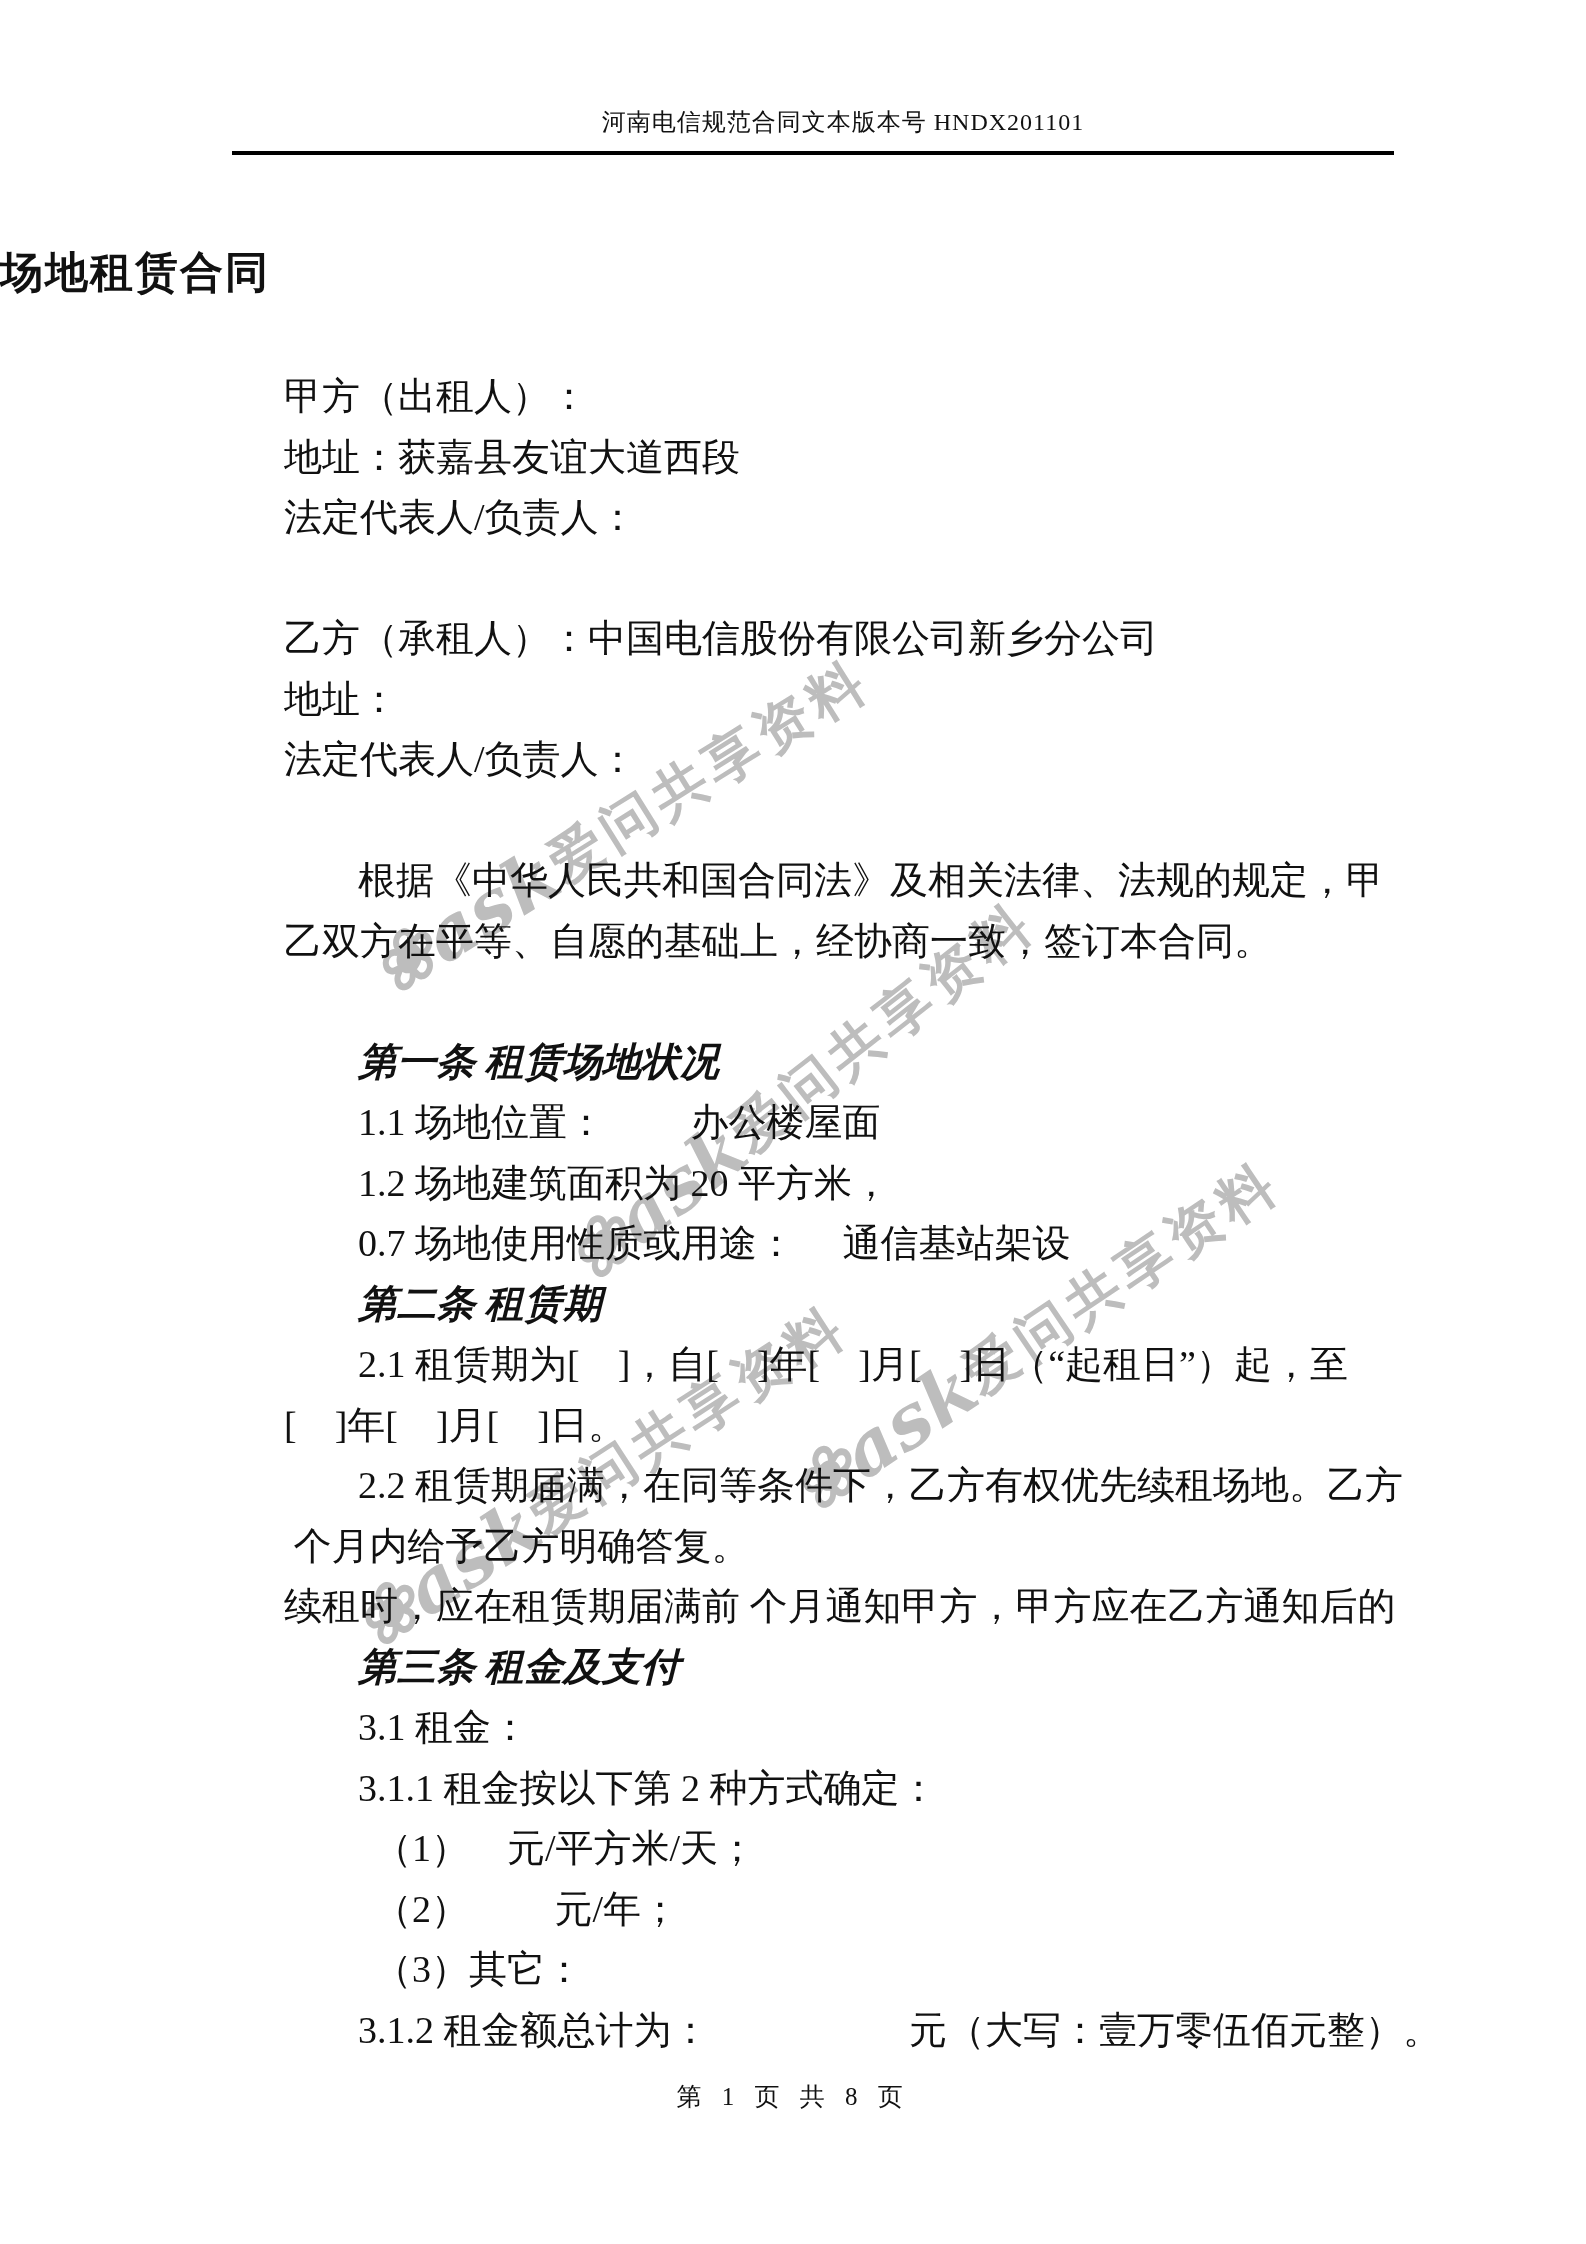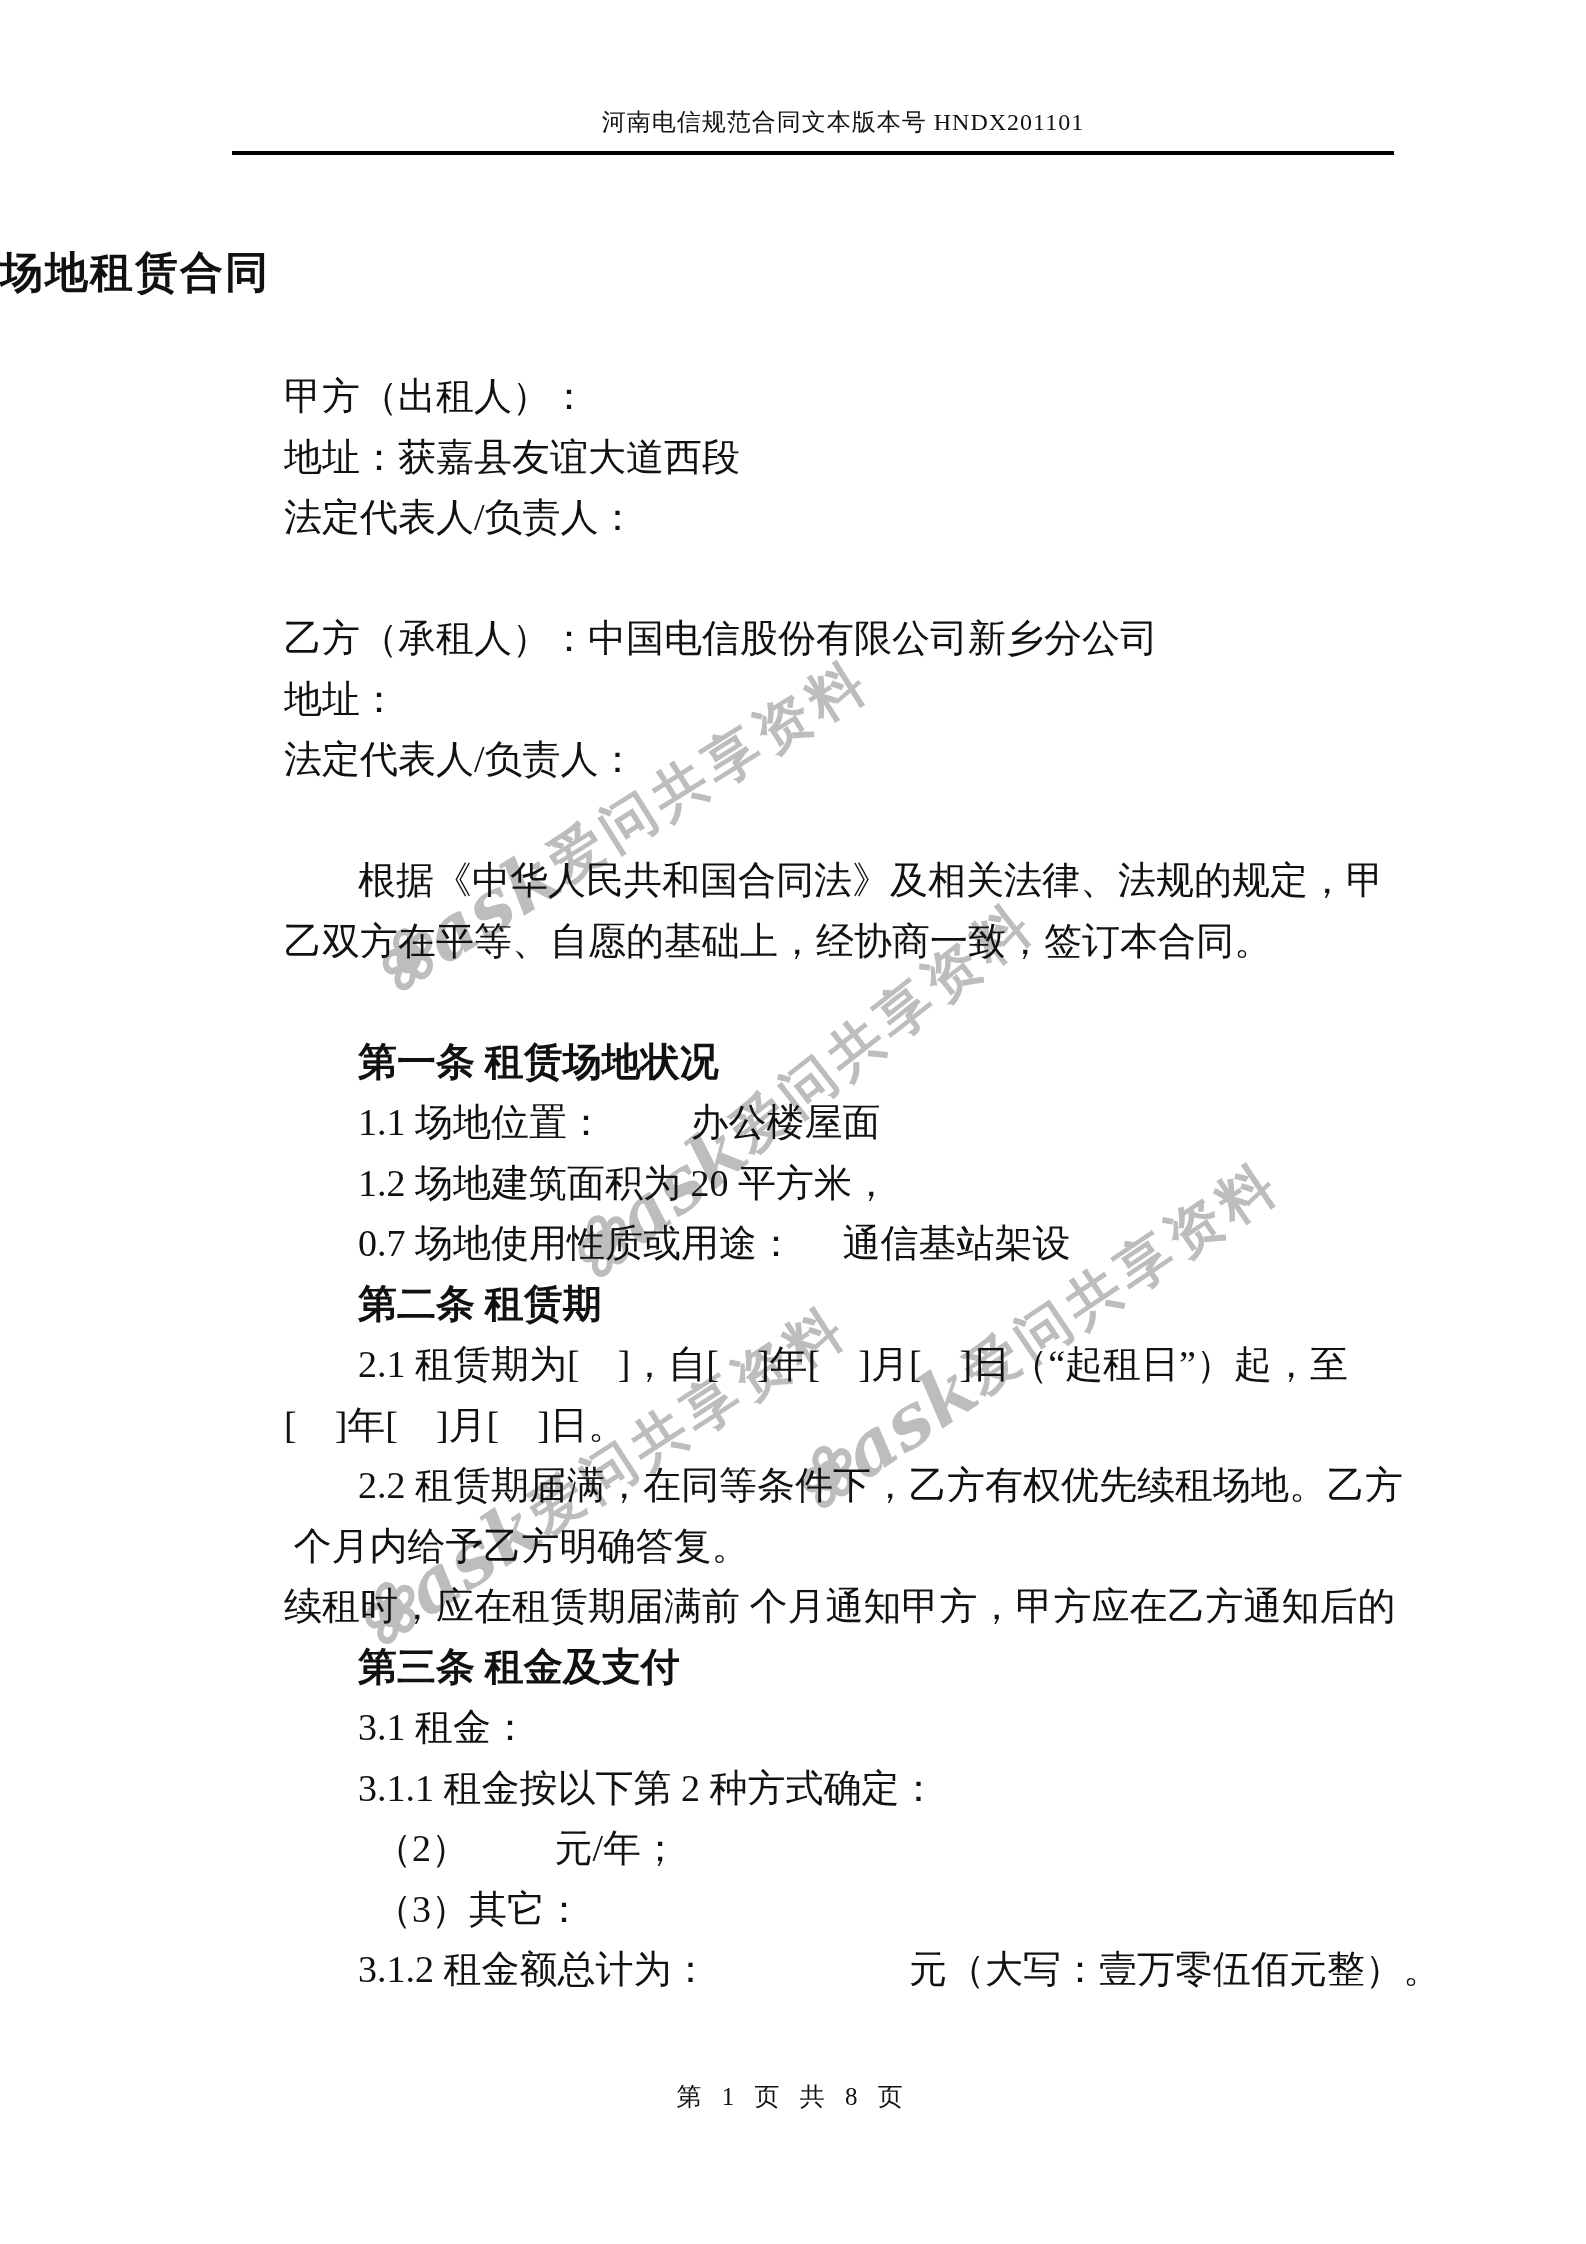--- a/index.html
+++ b/index.html
@@ -58,21 +58,21 @@
     font-size:38px;
   }
   .line {
     height:60.5px;
     line-height:60.5px;
     white-space:pre;
     margin-left:41px;
   }
   .line.ind  { padding-left:74px; }
   .line.ind2 { padding-left:90px; }
-  .line.b    { font-weight:bold; font-size:39px; }
+  .line.b    { font-weight:bold; font-size:39px;font-style:italic; }
   .doc-footer {
     position:absolute; top:2080px; left:0; width:100%;
     text-align:center;
     font-size:25px;
     letter-spacing:7px;
   }
 </style>
 </head>
 <body>
 
@@ -110,20 +110,21 @@
         <div class="line ind">0.7 场地使用性质或用途：　 通信基站架设</div>
         <div class="line ind b">第二条 租赁期</div>
         <div class="line ind">2.1 租赁期为[　]，自[　]年[　]月[　]日（“起租日”）起，至</div>
         <div class="line">[　]年[　]月[　]日。</div>
         <div class="line ind">2.2 租赁期届满，在同等条件下，乙方有权优先续租场地。乙方</div>
         <div class="line"> 个月内给予乙方明确答复。</div>
         <div class="line">续租时，应在租赁期届满前 个月通知甲方，甲方应在乙方通知后的</div>
         <div class="line ind b">第三条 租金及支付</div>
         <div class="line ind">3.1 租金：</div>
         <div class="line ind">3.1.1 租金按以下第 2 种方式确定：</div>
+        <div class="line ind2">（1）　元/平方米/天；</div>
         <div class="line ind2">（2）　　 元/年；</div>
         <div class="line ind2">（3）其它：</div>
         <div class="line ind">3.1.2 租金额总计为：　　　　　 元（大写：壹万零伍佰元整）。</div>
       </div>
 
     <div class="doc-footer">第 1 页 共 8 页</div>
   </div>
 
 </div>
 

